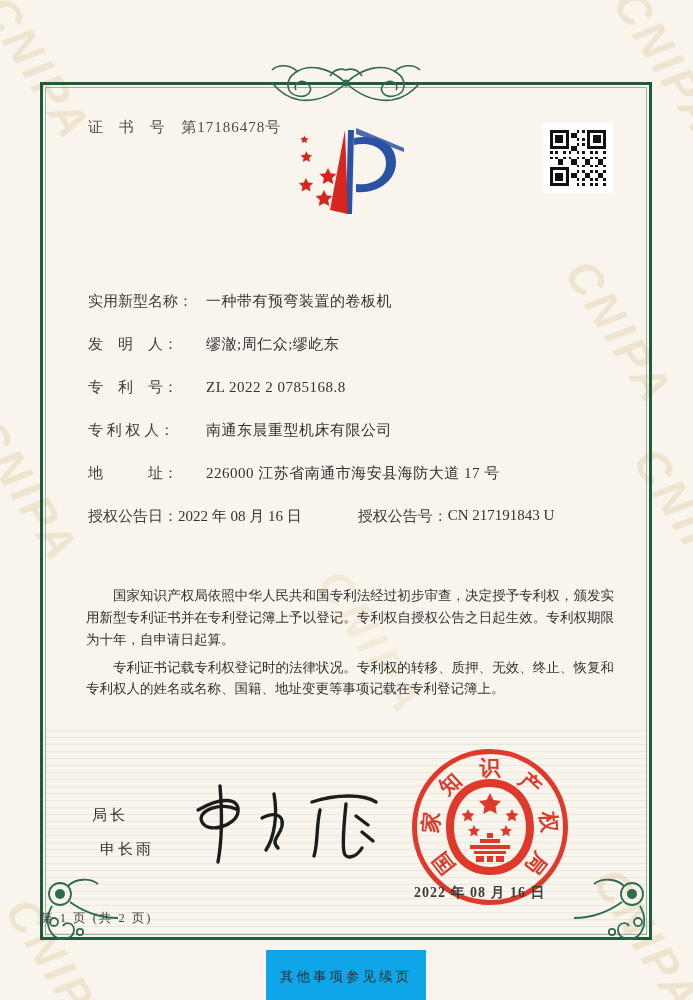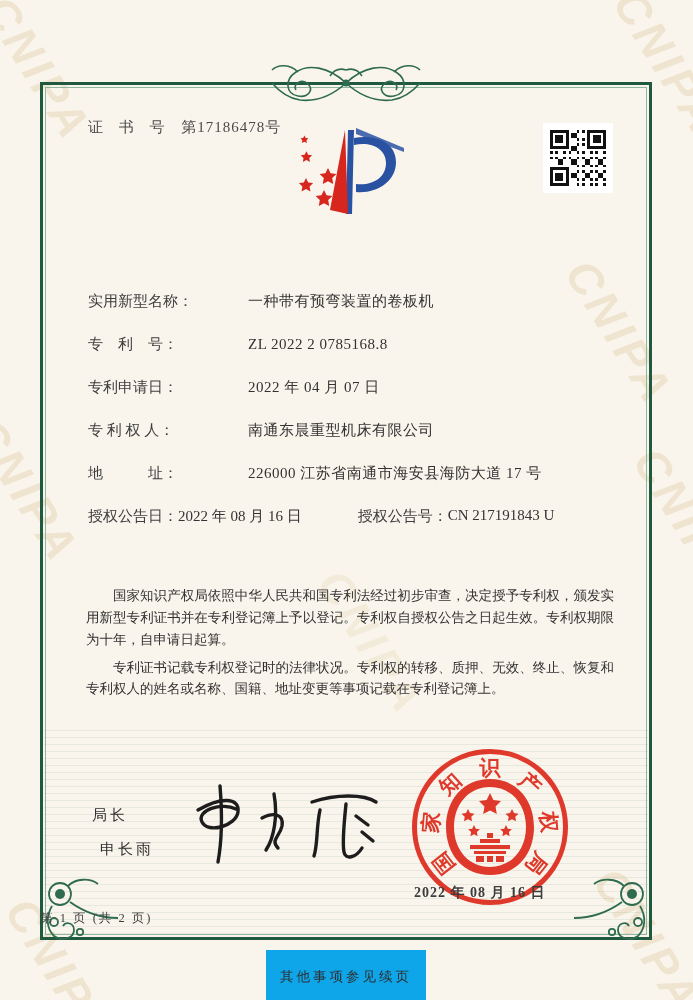--- a/index.html
+++ b/index.html
@@ -74,21 +74,21 @@
 
   
   .title{
     position:absolute;left:40px;top:212px;width:612px;
     text-align:center;font-size:31px;font-weight:bold;color:#151515;
     letter-spacing:10px;
   }
 
   
   .fields{position:absolute;left:88px;top:292px;width:530px;font-size:15px;}
-  .frow{display:flex;margin-bottom:0;align-items:baseline;height:43px;gap:42px;}
+  .frow{display:flex;margin-bottom:0;align-items:baseline;height:43px;}
   .frow .lbl{flex:0 0 118px;color:#3d3d3d;white-space:nowrap;}
   .frow .val{color:#333;letter-spacing:.5px;white-space:nowrap;}
   .grant-row{display:flex;height:43px;align-items:baseline;}
   .grant-row .pair{display:flex;}
   .grant-row .pair.second{margin-left:56px;}
   .grant-row .lbl{color:#3d3d3d;white-space:nowrap;}
   .grant-row .val{color:#333;white-space:nowrap;}
 
   
   .body-text{
@@ -306,26 +306,26 @@
         <rect x="2" y="16" width="3" height="3" fill="#111"></rect>
       </svg></div>
 
 
   <div class="fields">
     <div class="frow">
       <span class="lbl">实用新型名称：</span>
       <span class="val">一种带有预弯装置的卷板机</span>
     </div>
     <div class="frow">
+      <span class="lbl">发　明　人：</span>
+      <span class="val">缪澈;周仁众;缪屹东</span>
+    </div>
+    <div class="frow">
       <span class="lbl">专　利　号：</span>
       <span class="val">ZL 2022 2 0785168.8</span>
-    </div>
-    <div class="frow">
-      <span class="lbl">专利申请日：</span>
-      <span class="val">2022 年 04 月 07 日</span>
     </div>
     <div class="frow">
       <span class="lbl">专 利 权 人：</span>
       <span class="val">南通东晨重型机床有限公司</span>
     </div>
     <div class="frow">
       <span class="lbl">地　　　址：</span>
       <span class="val">226000 江苏省南通市海安县海防大道 17 号</span>
     </div>
     <div class="grant-row">

